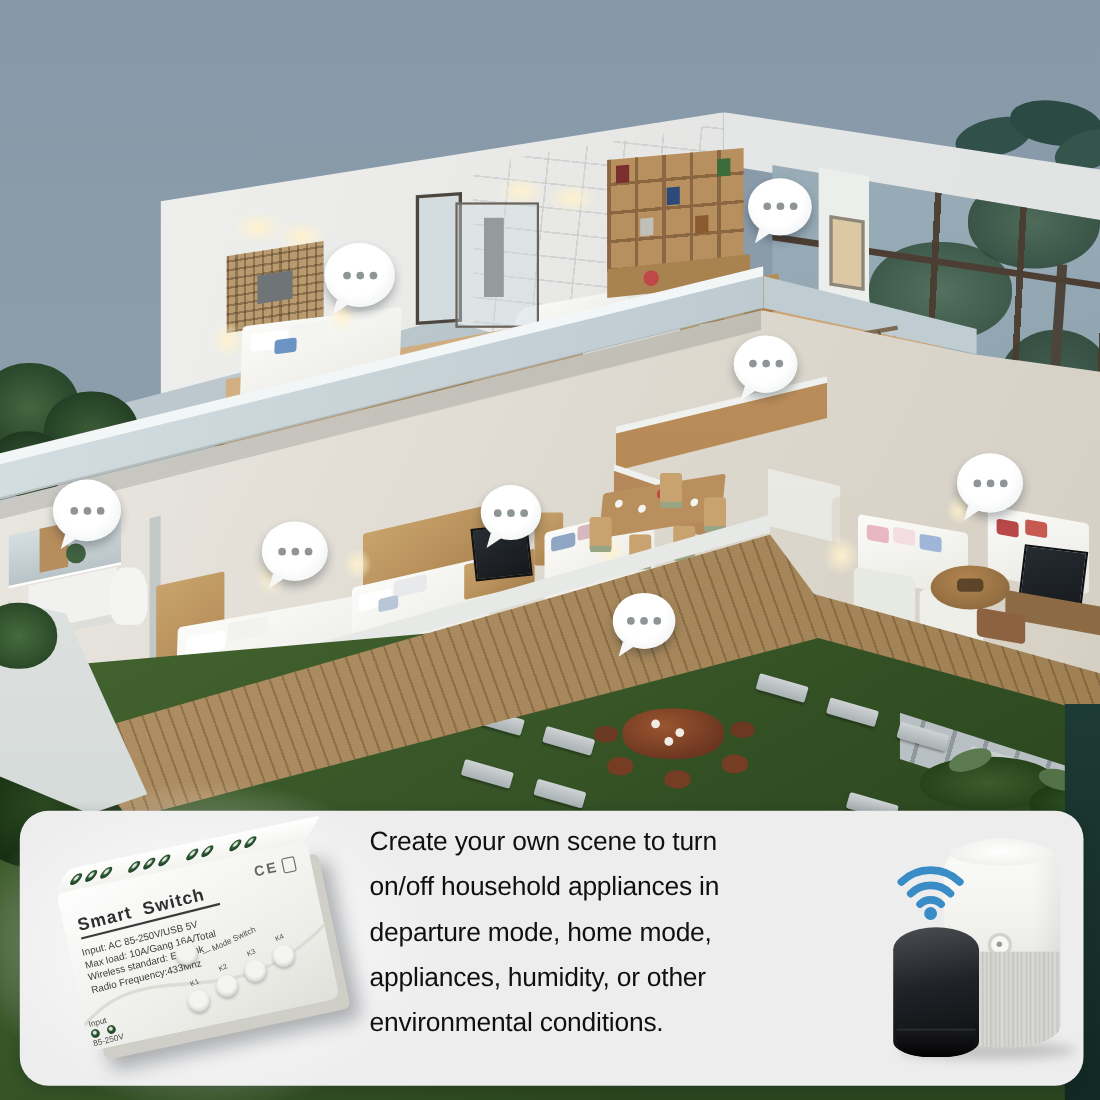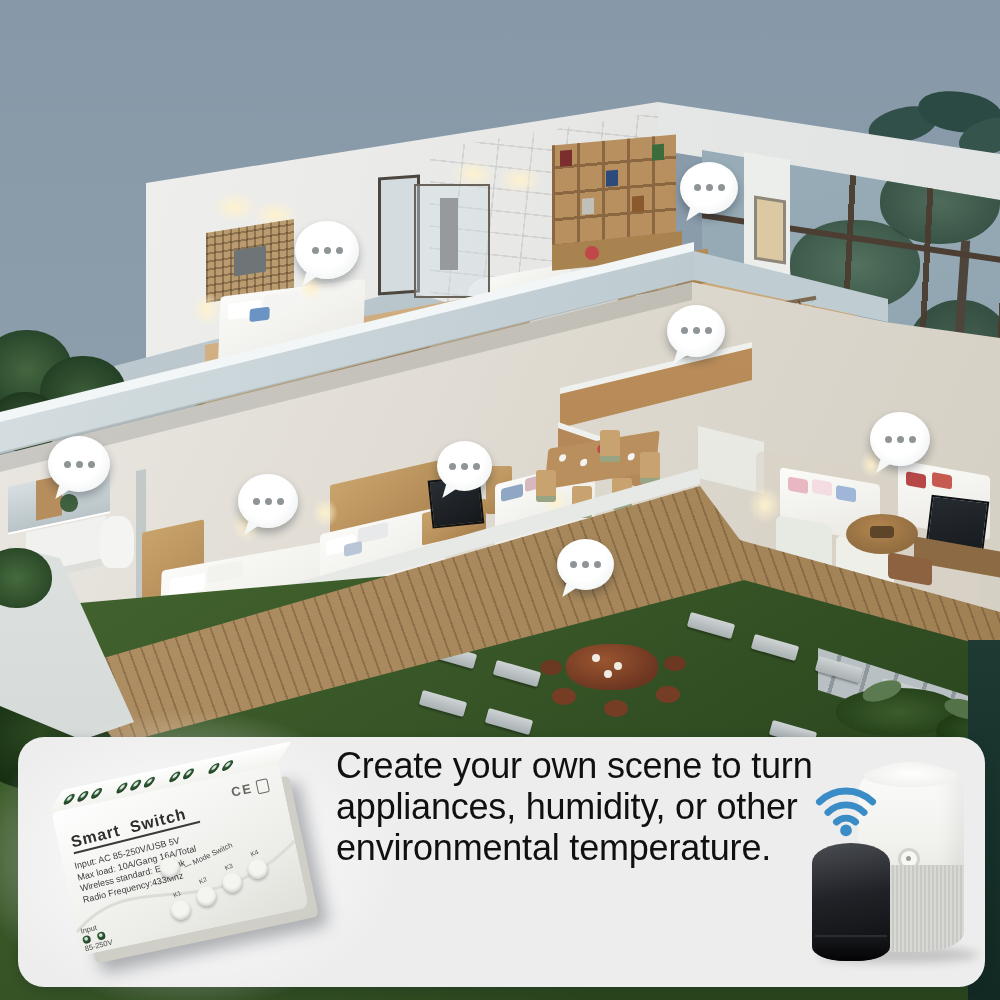--- a/index.html
+++ b/index.html
@@ -18,21 +18,21 @@
     border-radius:50%;
     background:radial-gradient(ellipse at 45% 32%,#ffffff 52%,#f0f2f3 82%,#dfe3e4 100%);
     box-shadow:0 5px 9px rgba(25,35,45,.32);}
   .bubble::after{content:'';position:absolute;left:14%;bottom:-9px;width:0;height:0;
     border-top:14px solid #f6f7f7;border-right:12px solid transparent;transform:rotate(16deg);}
   .bubble .dot{width:7px;height:7px;border-radius:50%;background:var(--bubble_dot_gray,#8f9496);}
   
   #panel{position:absolute;left:18px;top:737px;width:967px;height:250px;border-radius:26px;
     background:var(--panel_background,#ededee);box-shadow:0 2px 10px rgba(20,30,40,.25);z-index:20;}
   #panel-text{position:absolute;left:318px;top:8px;color:var(--panel_text,#101010);
-    font-size:36px;line-height:41px;letter-spacing:-.2px;white-space:nowrap;}
+    font-size:24px;line-height:41px;letter-spacing:-.2px;white-space:nowrap;}
   #spotlight{position:absolute;left:-44px;top:-28px;width:430px;height:300px;border-radius:50%;
     background:radial-gradient(closest-side,rgba(255,255,255,.95),rgba(255,255,255,0));}
   
   #device{position:absolute;left:16px;top:8px;width:312px;height:228px;}
   #d-body{position:absolute;left:30px;top:40px;width:232px;height:148px;transform:rotate(-12deg);
     background:linear-gradient(160deg,#fefefe,#ecece8 70%,#e0e0da);border-radius:8px;
     box-shadow:10px 13px 0 -2px #cfcfc8,16px 22px 16px rgba(40,45,55,.35);}
   #d-top{position:absolute;left:6px;right:-8px;top:-18px;height:20px;border-radius:3px;
     background:linear-gradient(#ffffff,#f2f2ee);transform:skewX(-44deg);
     display:flex;align-items:center;padding-left:10px;}
@@ -403,22 +403,24 @@
           <span>Input</span><br>
           <span class="term"></span>
           <span class="term"></span><br>
           <span>85-250V</span>
         </div>
       </div>
     </div>
 
     <div id="panel-text">
       <div>Create your own scene to turn</div>
+      <div>on/off household appliances in</div>
+      <div>departure mode, home mode,</div>
       <div>appliances, humidity, or other</div>
-      <div>environmental temperature.</div>
+      <div>environmental conditions.</div>
     </div>
 
     <div id="spk-shadow"></div>
     <div id="spk-white">
       <div class="cap"></div>
       <div class="btn"></div>
       <div class="mesh"></div>
     </div>
     <div id="spk-black">
       <div class="base"></div>

